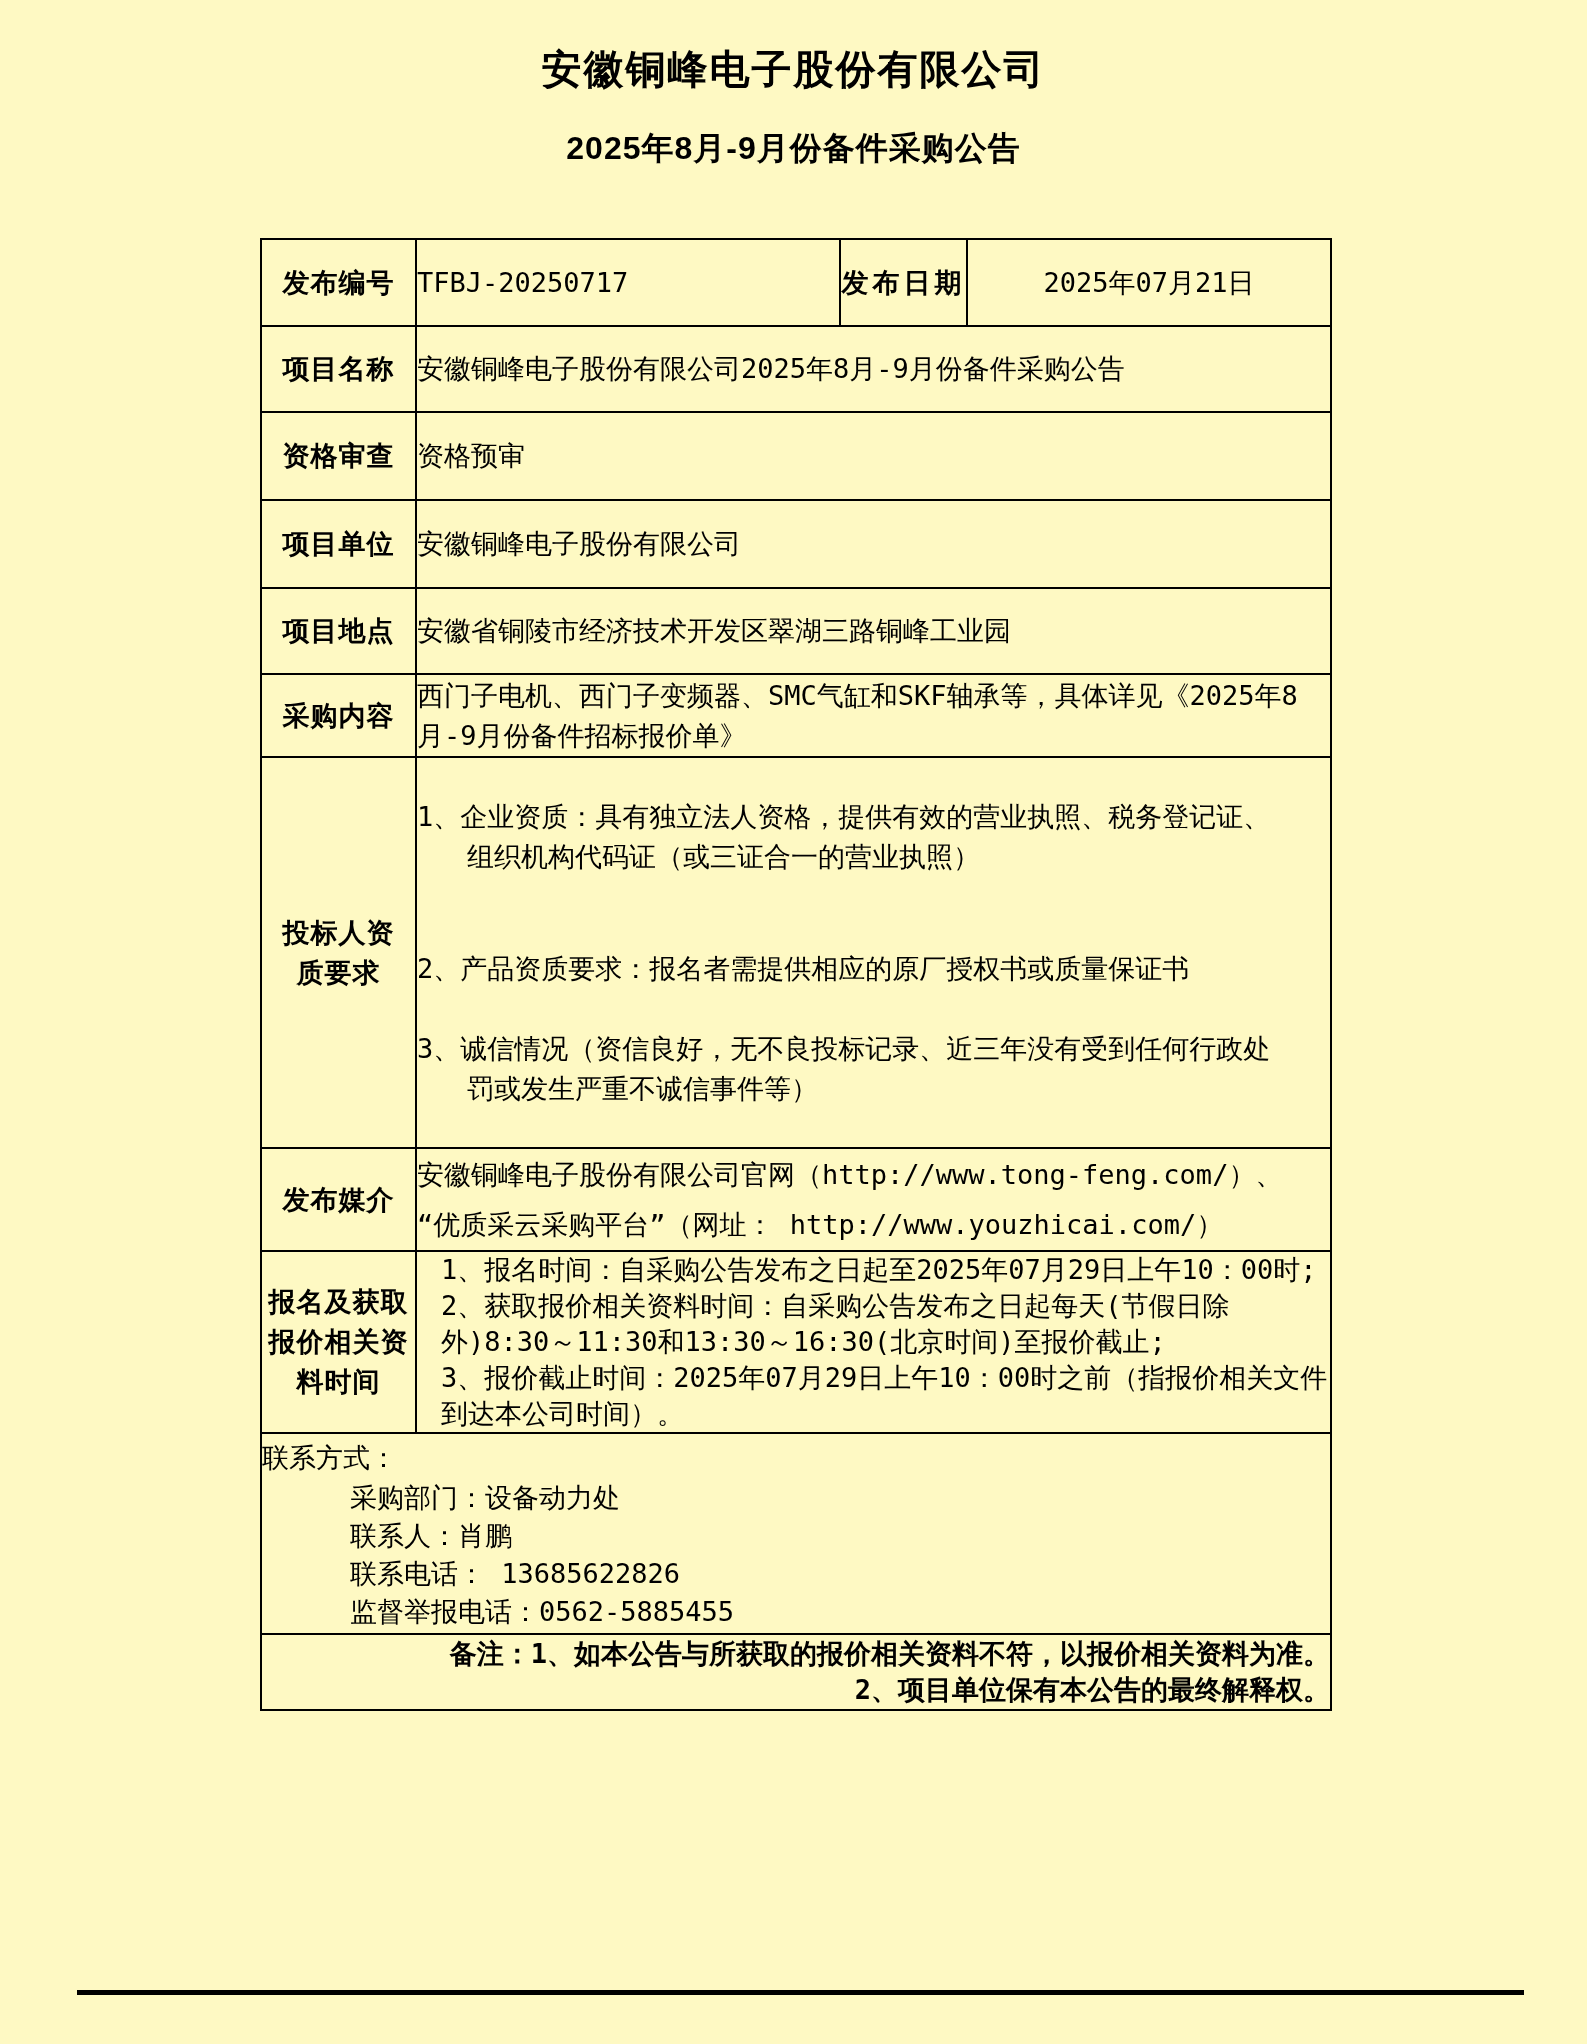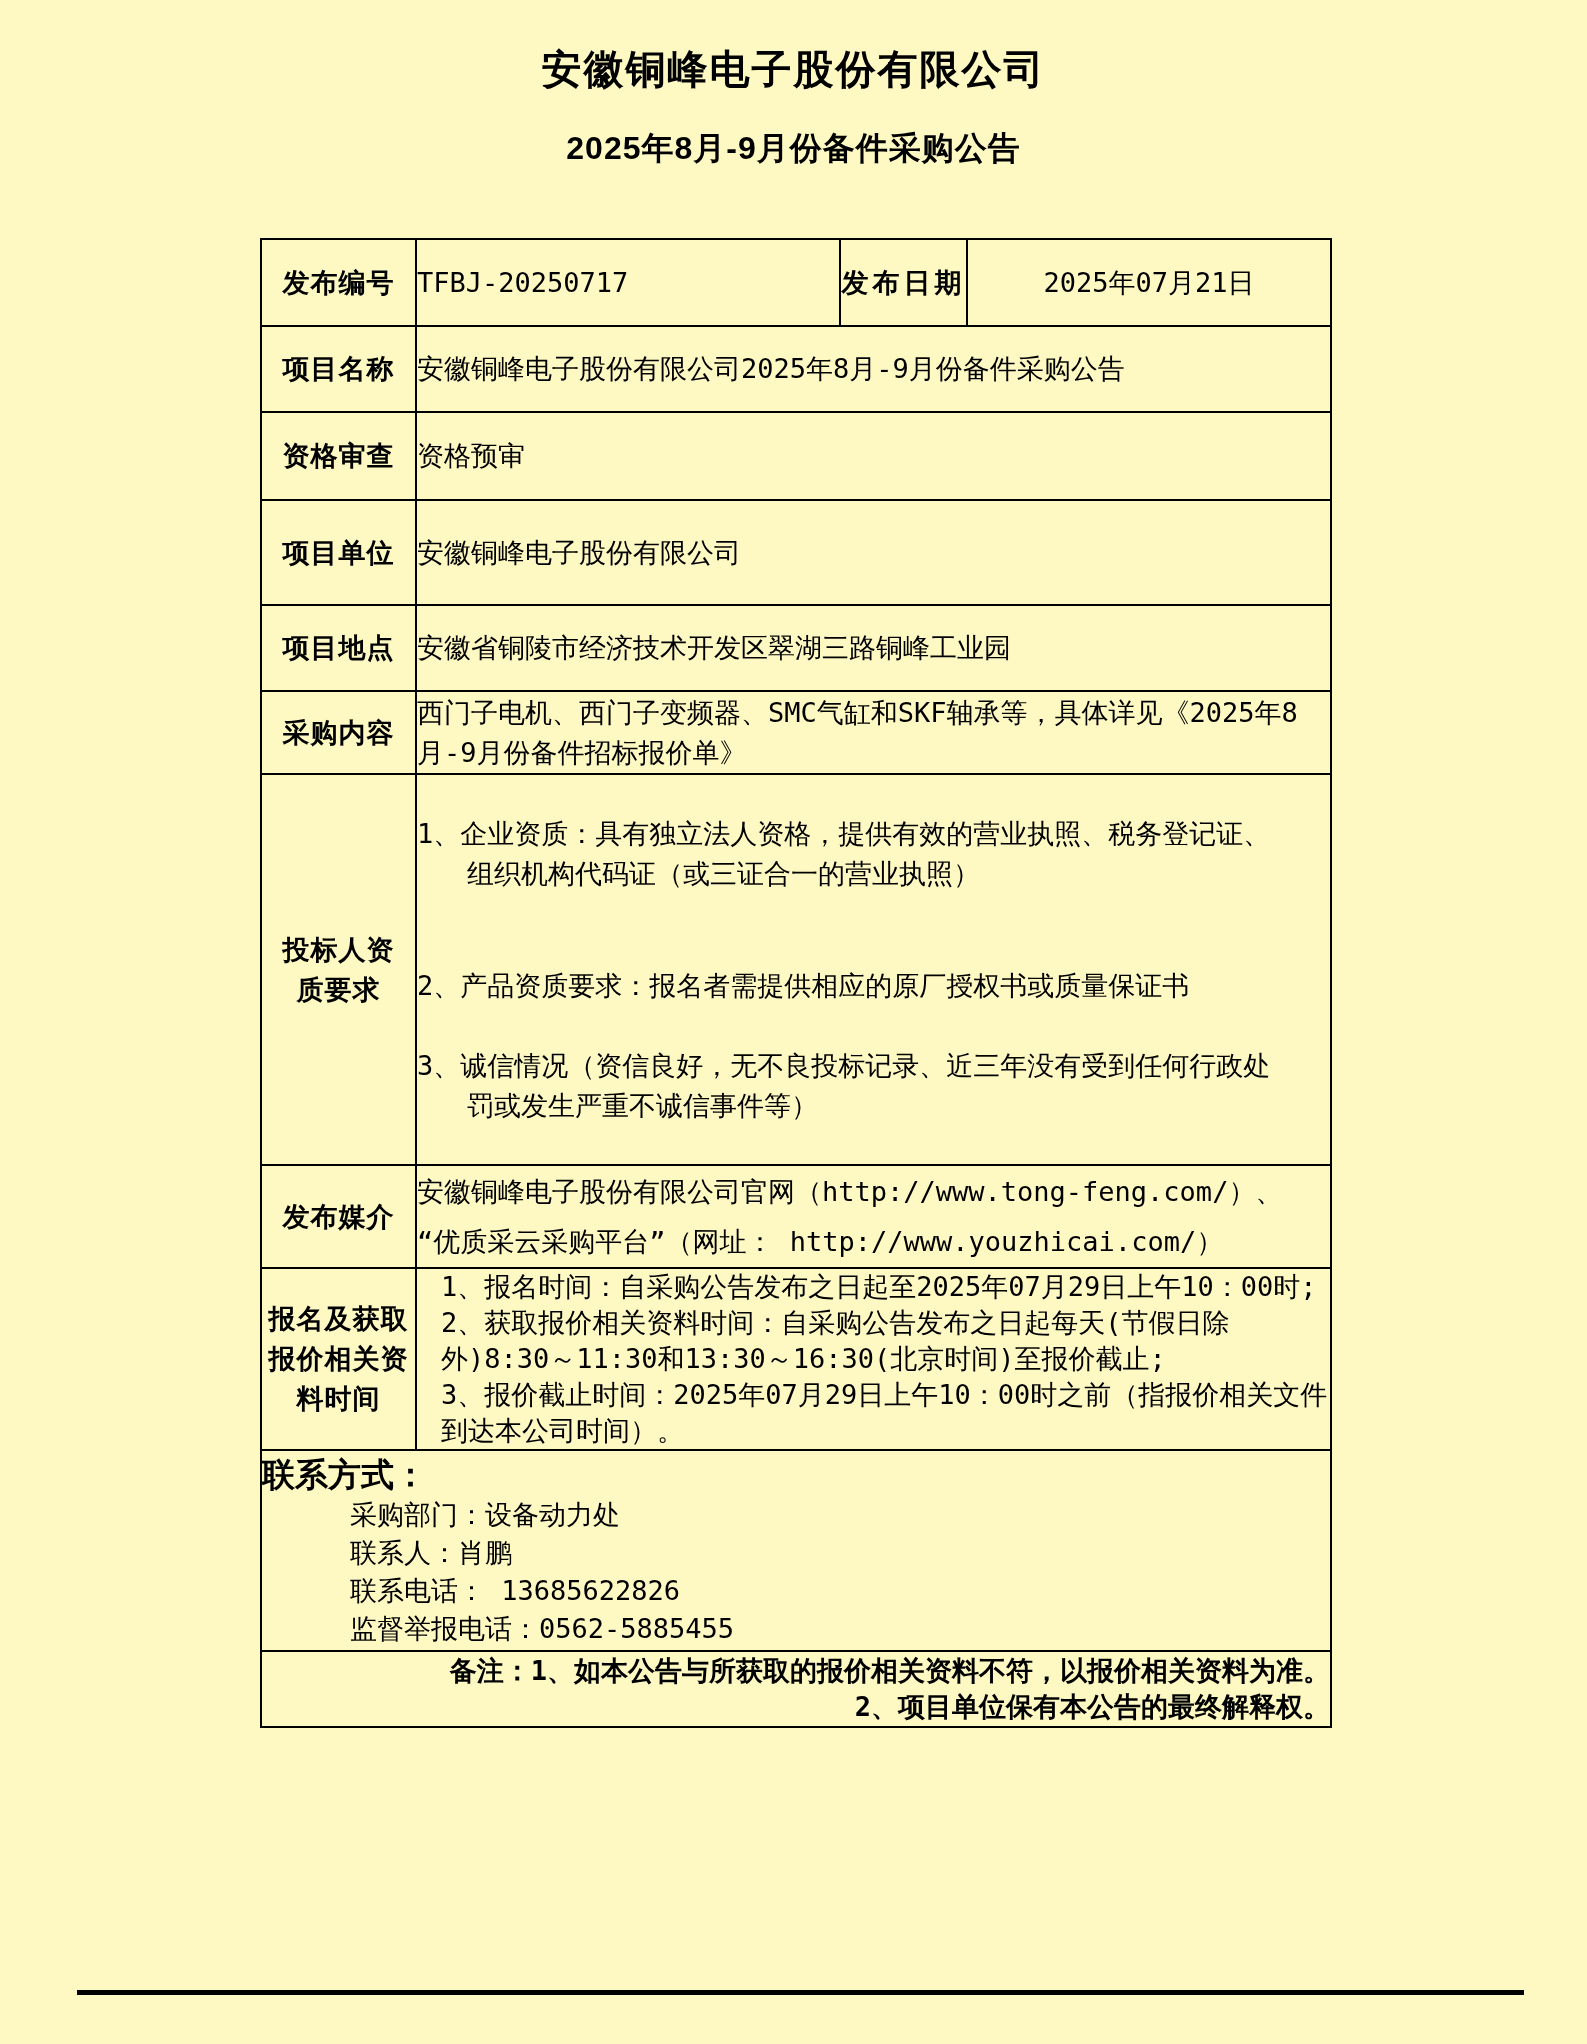--- a/index.html
+++ b/index.html
@@ -50,21 +50,21 @@
   td.qual .para.p1{margin-bottom:72px;}
   td.qual .para.p2{margin-bottom:40px;}
   td.qual .hang{padding-left:50px;}
   td.qual .qline{white-space:nowrap;}
   
   td.media .line{line-height:50px;}
   
   td.signup .line{line-height:36px;padding-left:24px;}
   
   td.contact{vertical-align:top;padding:6px 0 0 4px;}
-  td.contact .heading{font-weight:bold;font-size:33px;line-height:42px;white-space:nowrap;}
+  td.contact .heading{font-weight:normal;font-size:27px;line-height:42px;white-space:nowrap;}
   td.contact .line{line-height:38px;padding-left:88px;white-space:nowrap;}
   
   td.remark{vertical-align:top;padding:8px 0 0 4px;font-weight:bold;font-size:28px;text-align:right;}
   td.remark .line{line-height:36px;white-space:nowrap;}
   td.remark .line.indent{}
   .footer-rule{
     position:absolute;left:77px;top:1990px;
     width:1447px;height:5px;background:#000;
   }
 </style>
@@ -95,21 +95,21 @@
     <tr style="height:86px">
       <td class="lbl">项目名称</td>
       <td class="val" colspan="3">安徽铜峰电子股份有限公司2025年8月-9月份备件采购公告</td>
     </tr>
 
     <tr style="height:88px">
       <td class="lbl">资格审查</td>
       <td class="val" colspan="3">资格预审</td>
     </tr>
 
-    <tr style="height:105px">
+    <tr style="height:88px">
       <td class="lbl">项目单位</td>
       <td class="val" colspan="3">安徽铜峰电子股份有限公司</td>
     </tr>
 
     <tr style="height:86px">
       <td class="lbl">项目地点</td>
       <td class="val" colspan="3">安徽省铜陵市经济技术开发区翠湖三路铜峰工业园</td>
     </tr>
 
     <tr style="height:83px">

